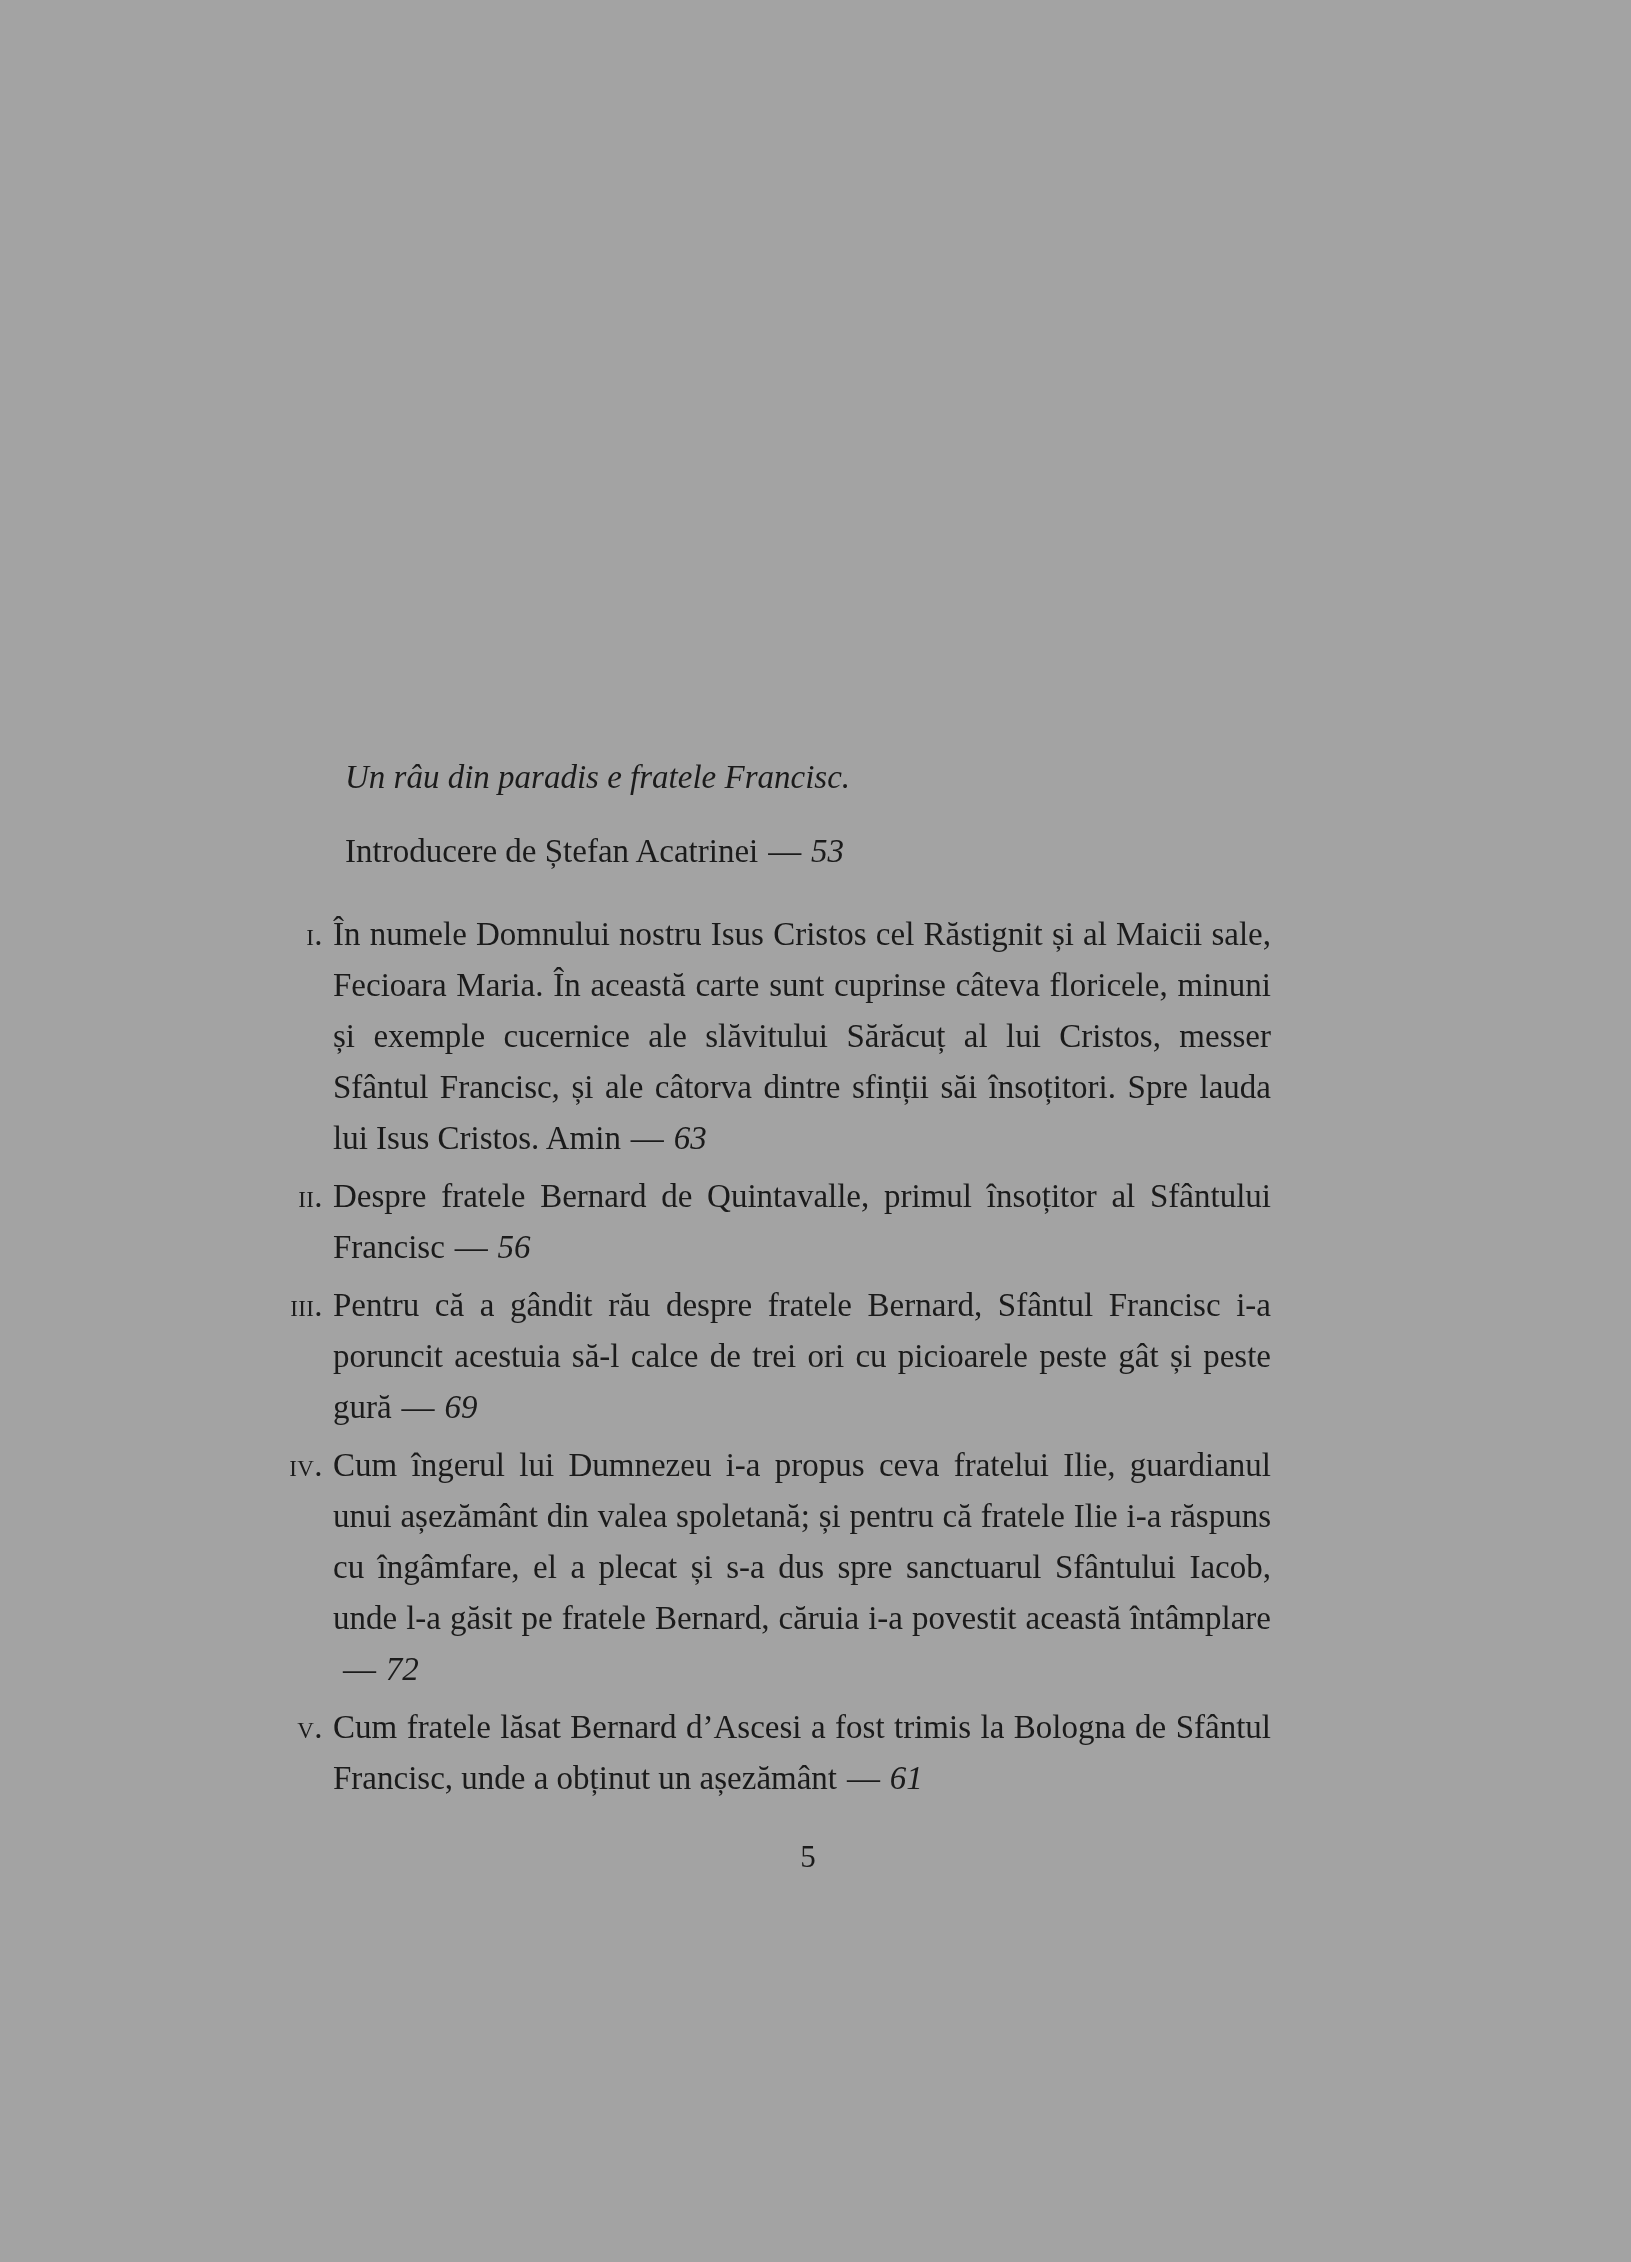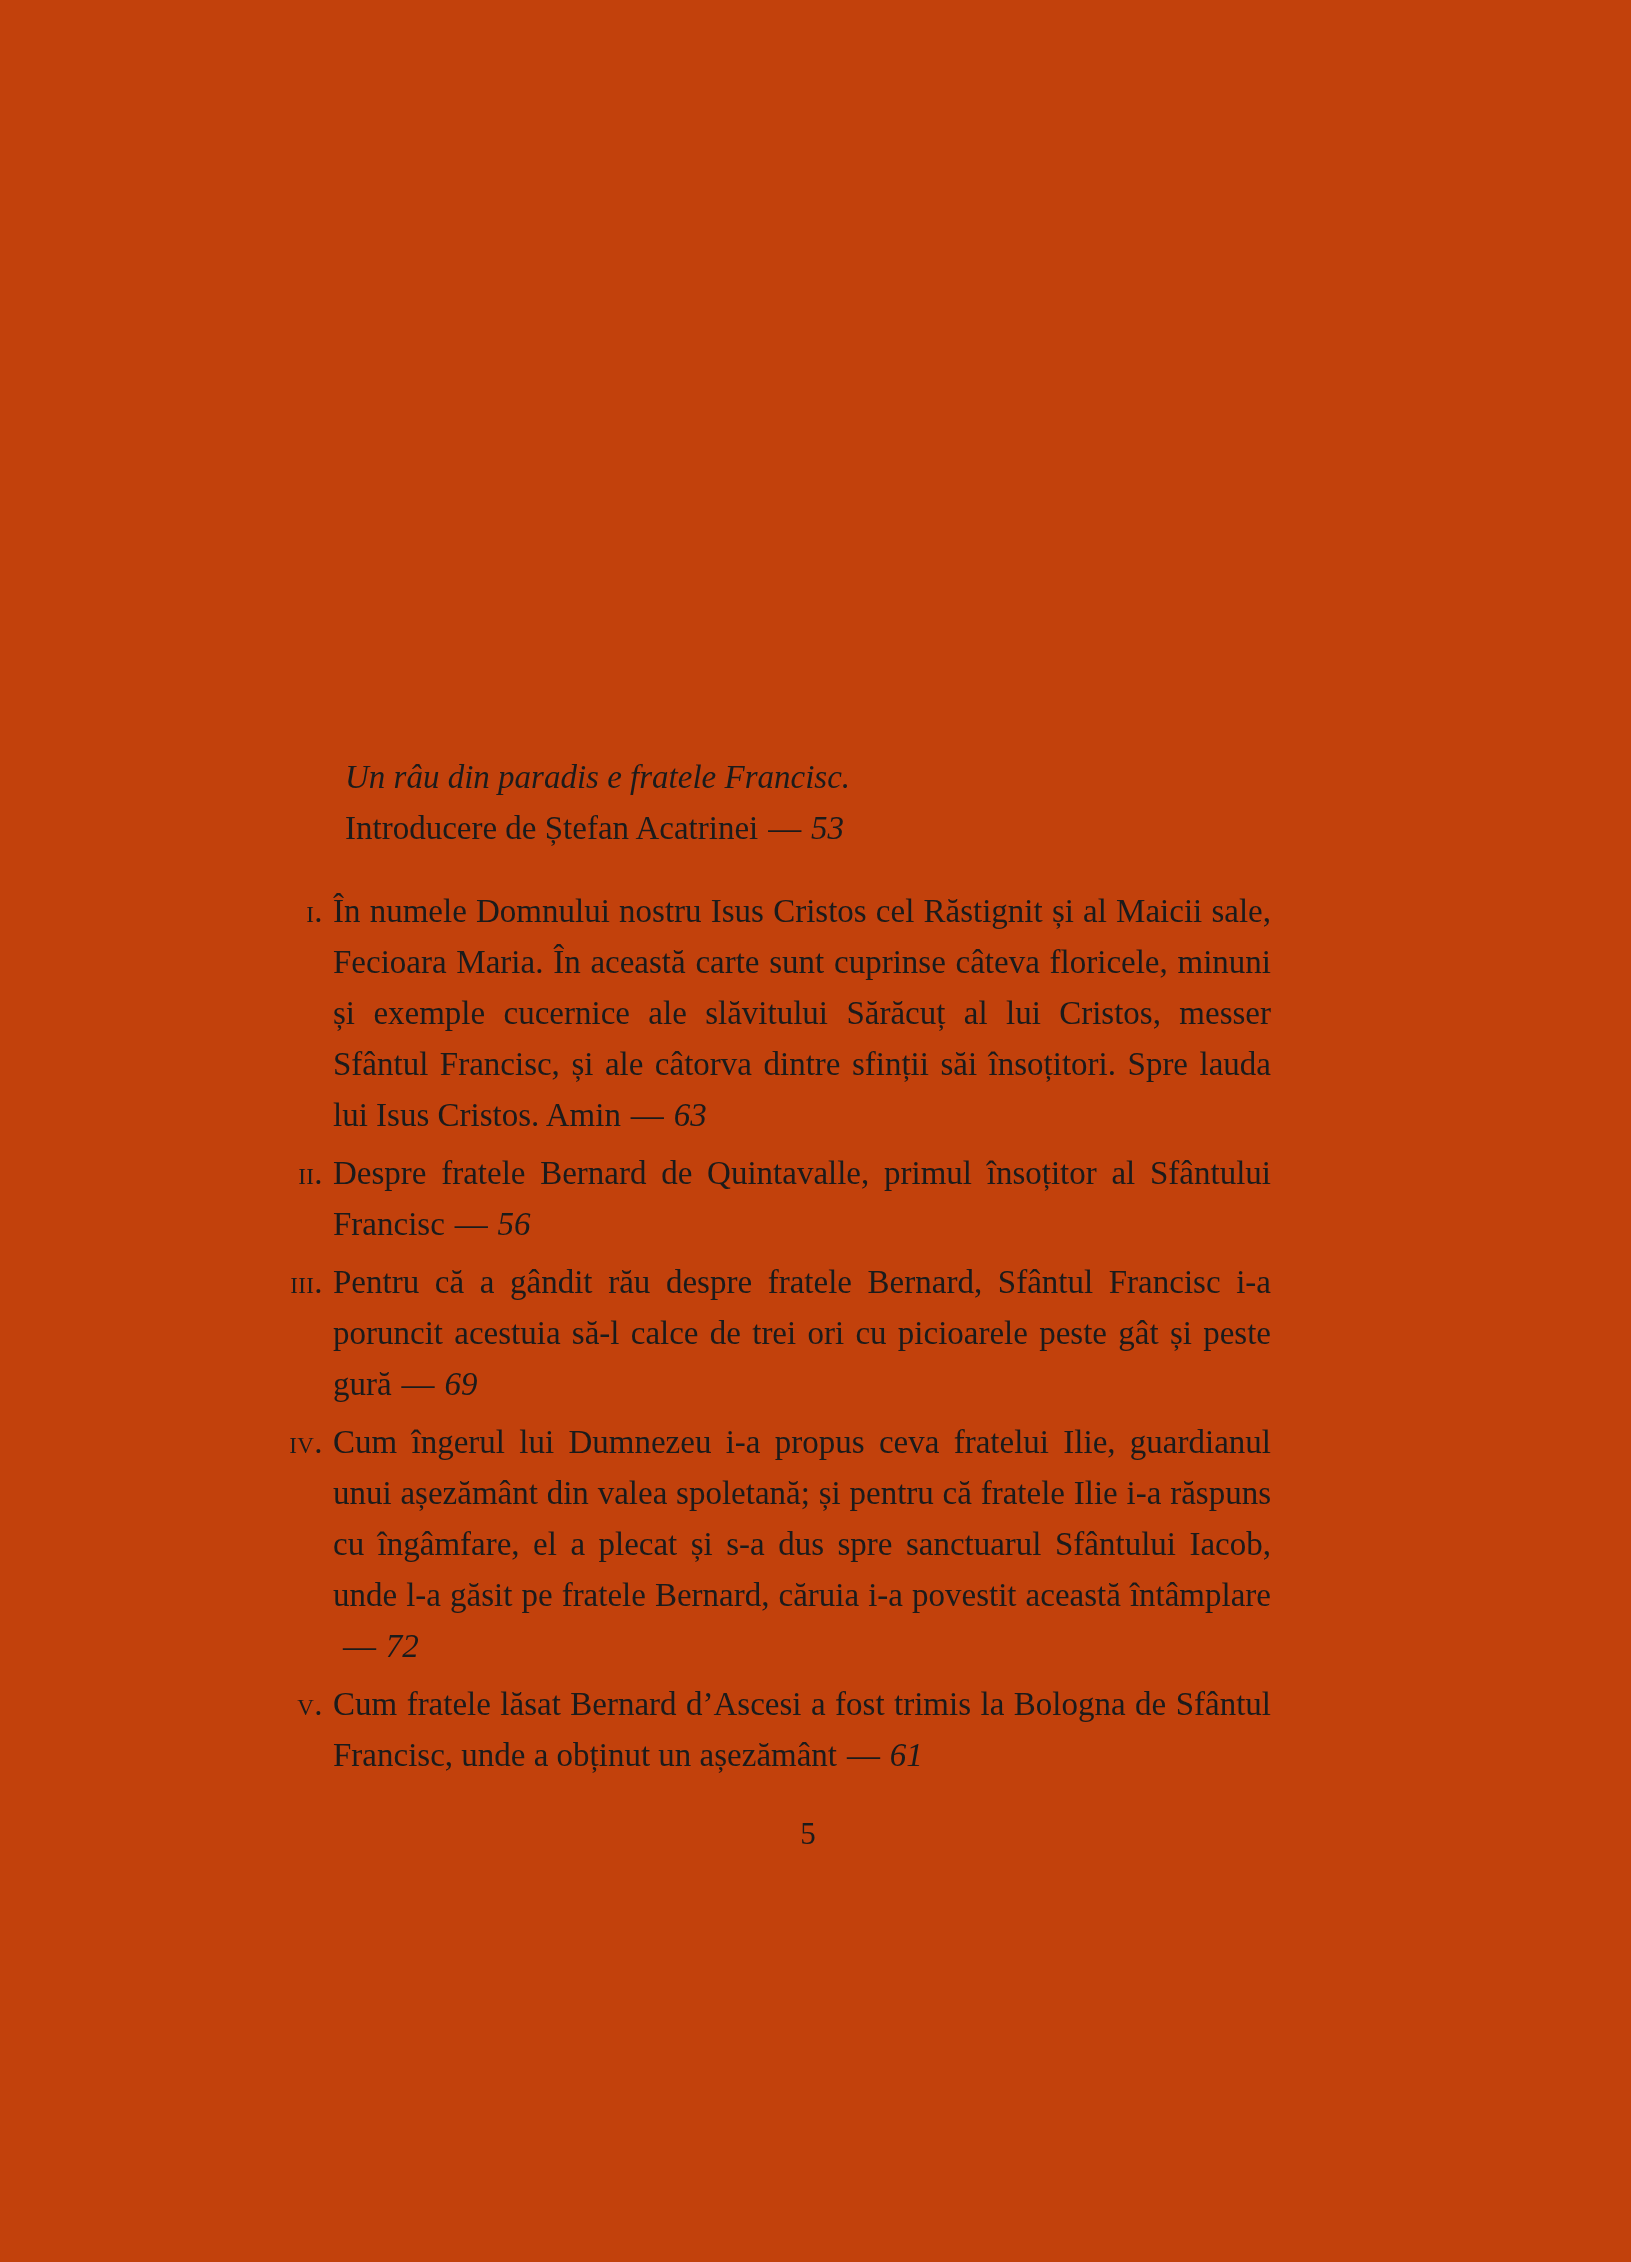--- a/index.html
+++ b/index.html
@@ -4,37 +4,38 @@
 <style>
   html, body {
     margin: 0;
     padding: 0;
     background: #ffffff;
   }
   .page {
     position: relative;
     width: 1632px;
     height: 2263px;
-    background: #c2410c;
+    background: #a3a3a3;
     font-family: "Liberation Serif", "DejaVu Serif", serif;
     color: #1b1b1b;
     overflow: hidden;
   }
   .toc {
     position: absolute;
     left: 267px;
     top: 752px;
     width: 1004px;
     font-size: 33px;
     line-height: 51px;
   }
   .fm-block {
     padding-left: 78px;
   }
   .fm-block.second {
+    margin-top: 23px;
   }
   .fm-title {
     font-style: italic;
   }
   .chapter {
     display: flex;
     margin-top: 7.1px;
   }
   .chapter.first {
     margin-top: 32px;

